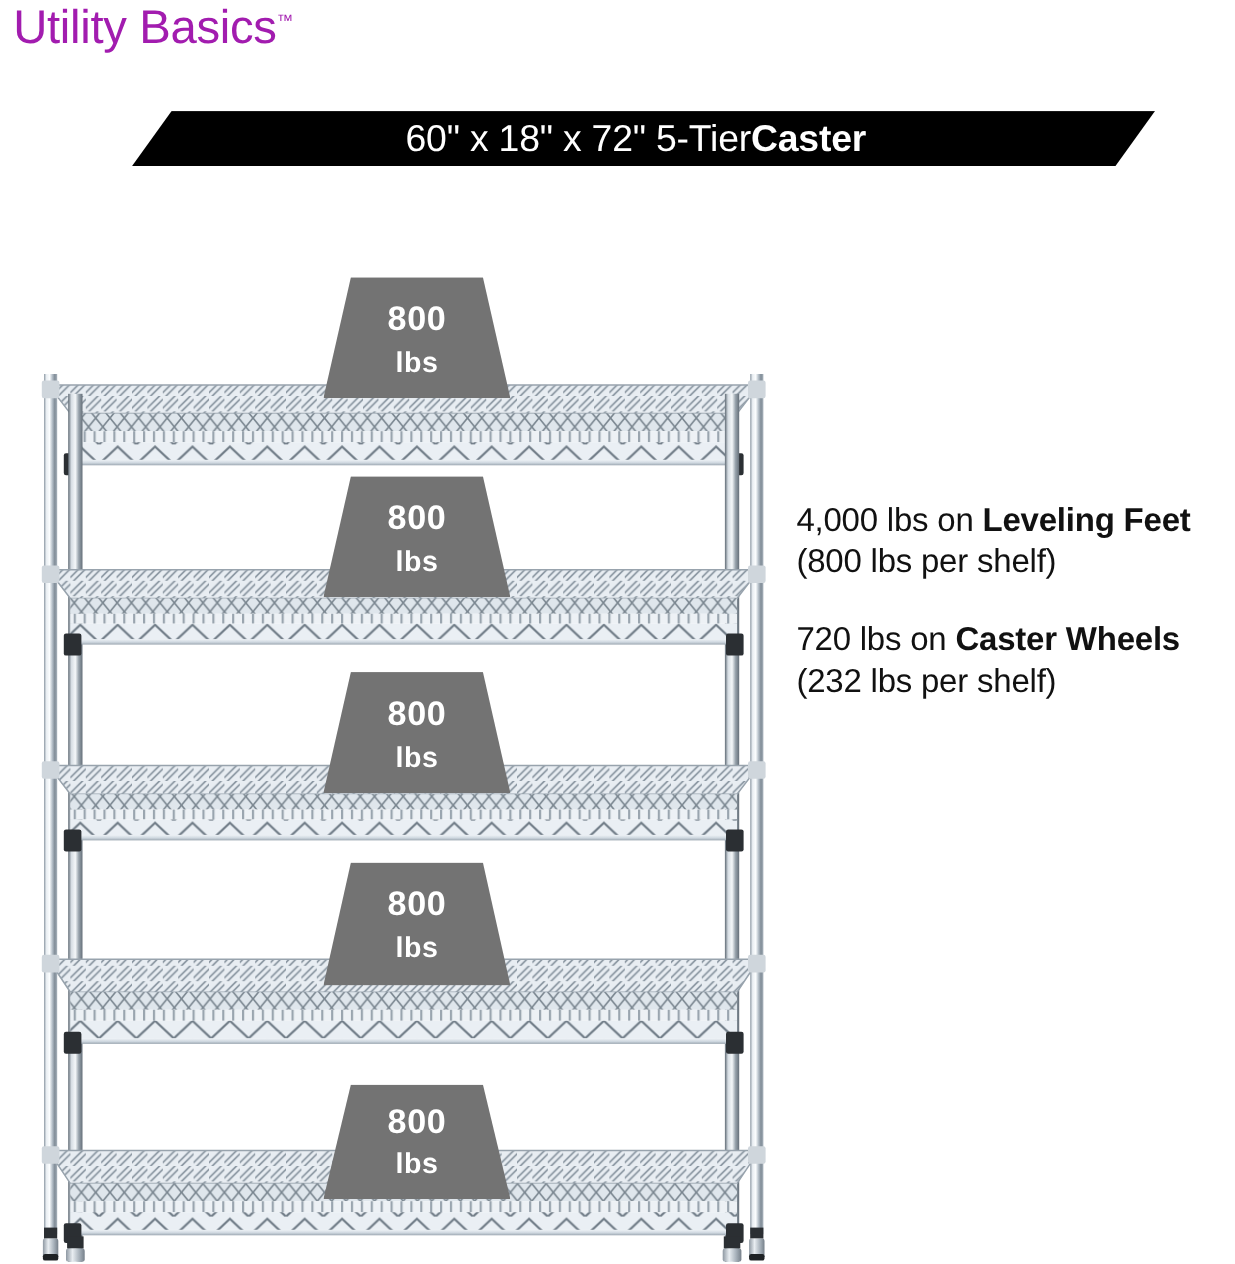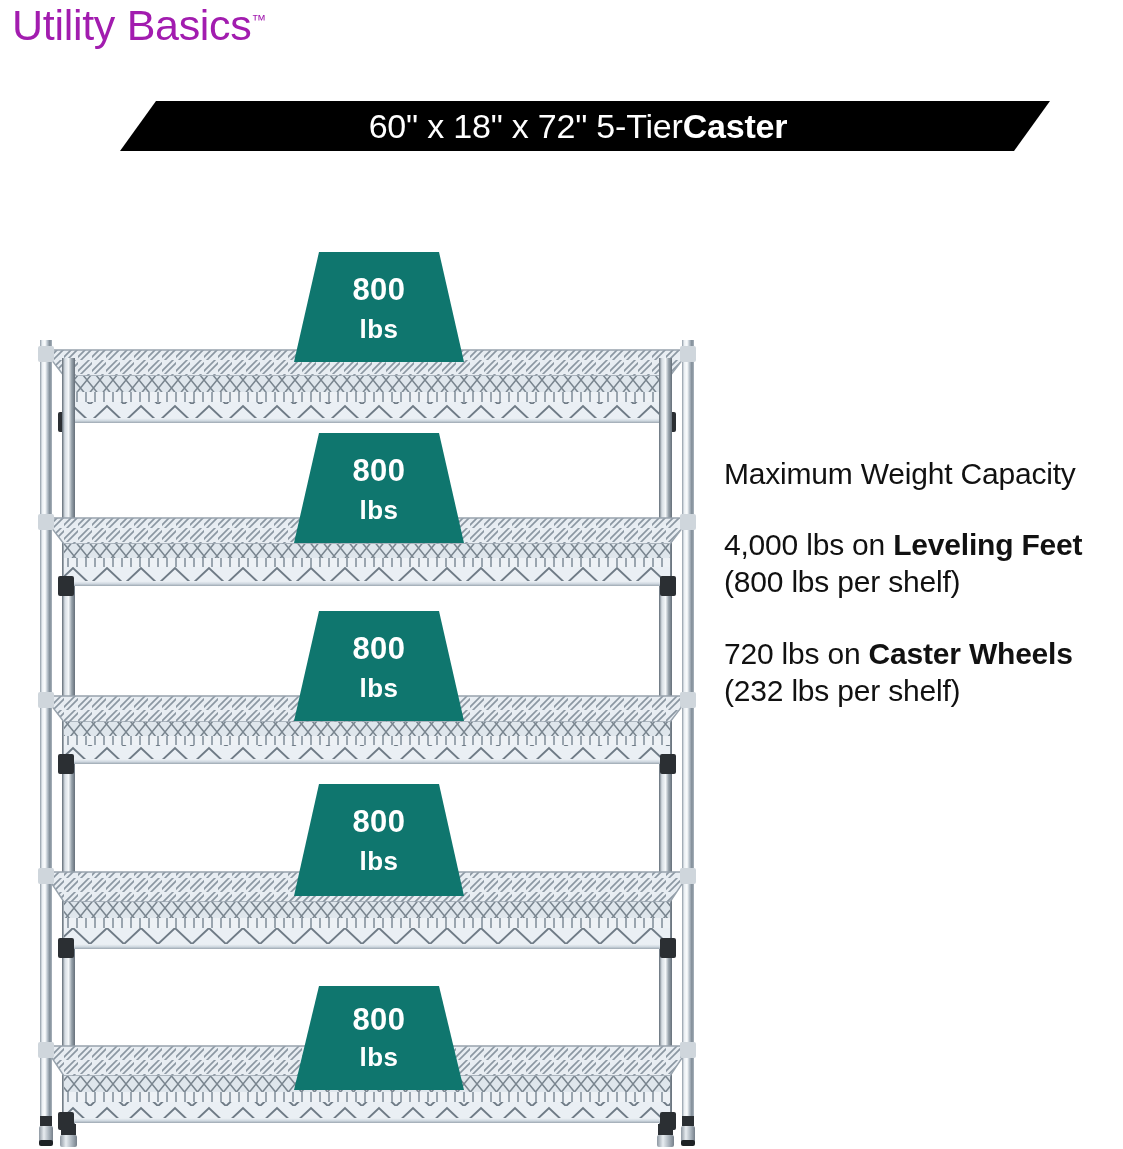--- a/index.html
+++ b/index.html
@@ -37,21 +37,21 @@
     font-size:30px;line-height:1.24;color:#111;letter-spacing:-0.2px;
   }
   #copy .blk{margin:0 0 34px 0;}
   #copy .blk:last-child{margin-bottom:0;}
   #copy b{font-weight:700;}
 
   
   #rack{position:absolute;left:22px;top:332px;width:690px;height:815px;}
 
   
-  .badge{position:absolute;background:#0f766e;}
+  .badge{position:absolute;background:#737373;}
   .badge .n{
     position:absolute;left:0;width:100%;text-align:center;
     color:#fff;font-weight:700;line-height:1;letter-spacing:0.5px;
   }
   .badge .v{font-size:31px;}
   .badge .u{font-size:26px;}
 </style>
 </head>
 <body>
 
@@ -249,18 +249,17 @@
 
   <div class="badge" style="left:272px;top:654px;width:170px;height:104px;
               -webkit-clip-path:polygon(25px 0,145px 0,170px 104px,0 104px);
               clip-path:polygon(25px 0,145px 0,170px 104px,0 104px);">
     <span class="n v" style="top:18px">800</span>
     <span class="n u" style="top:58px">lbs</span>
   </div>
 </div>
 
 <div id="copy">
-  <p class="blk">Maximum Weight Capacity</p>
 
   <p class="blk"><span>4,000 lbs on </span><b>Leveling Feet</b><span> (800 lbs per shelf)</span></p>
 
   <p class="blk"><span>720 lbs on </span><b>Caster Wheels</b><span> (232 lbs per shelf)</span></p>
 </div>
 
 </body></html>

